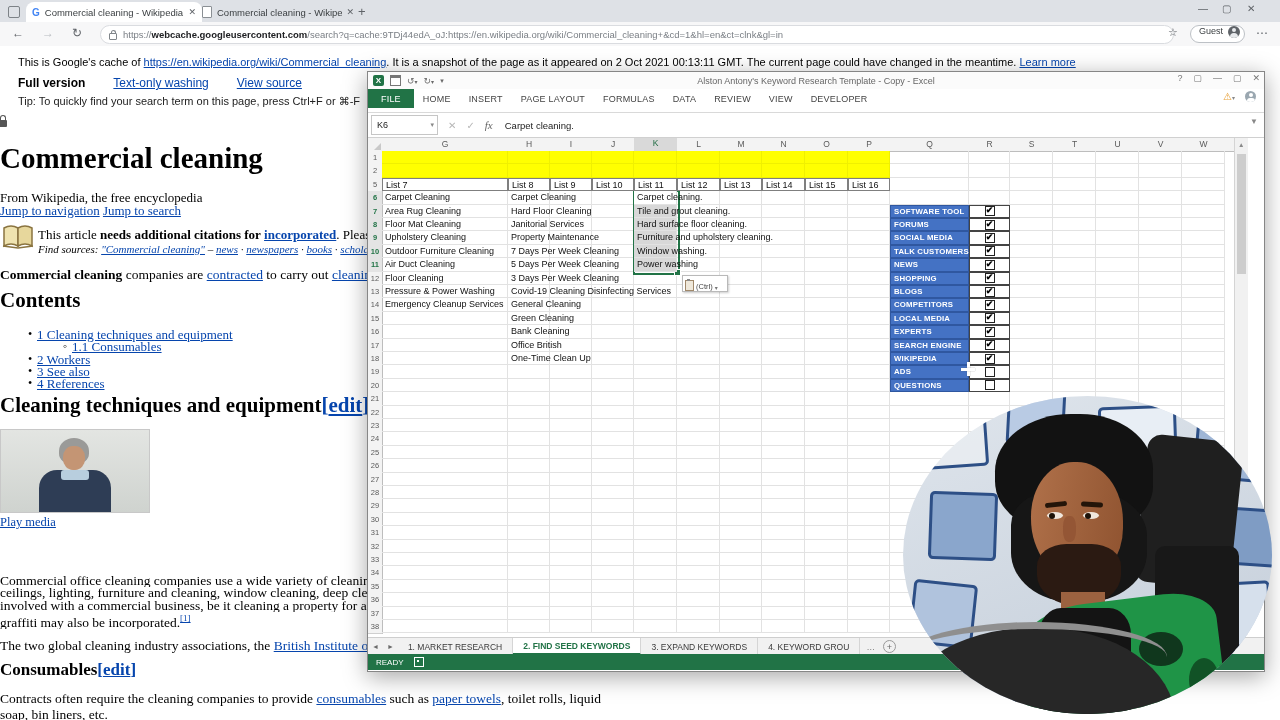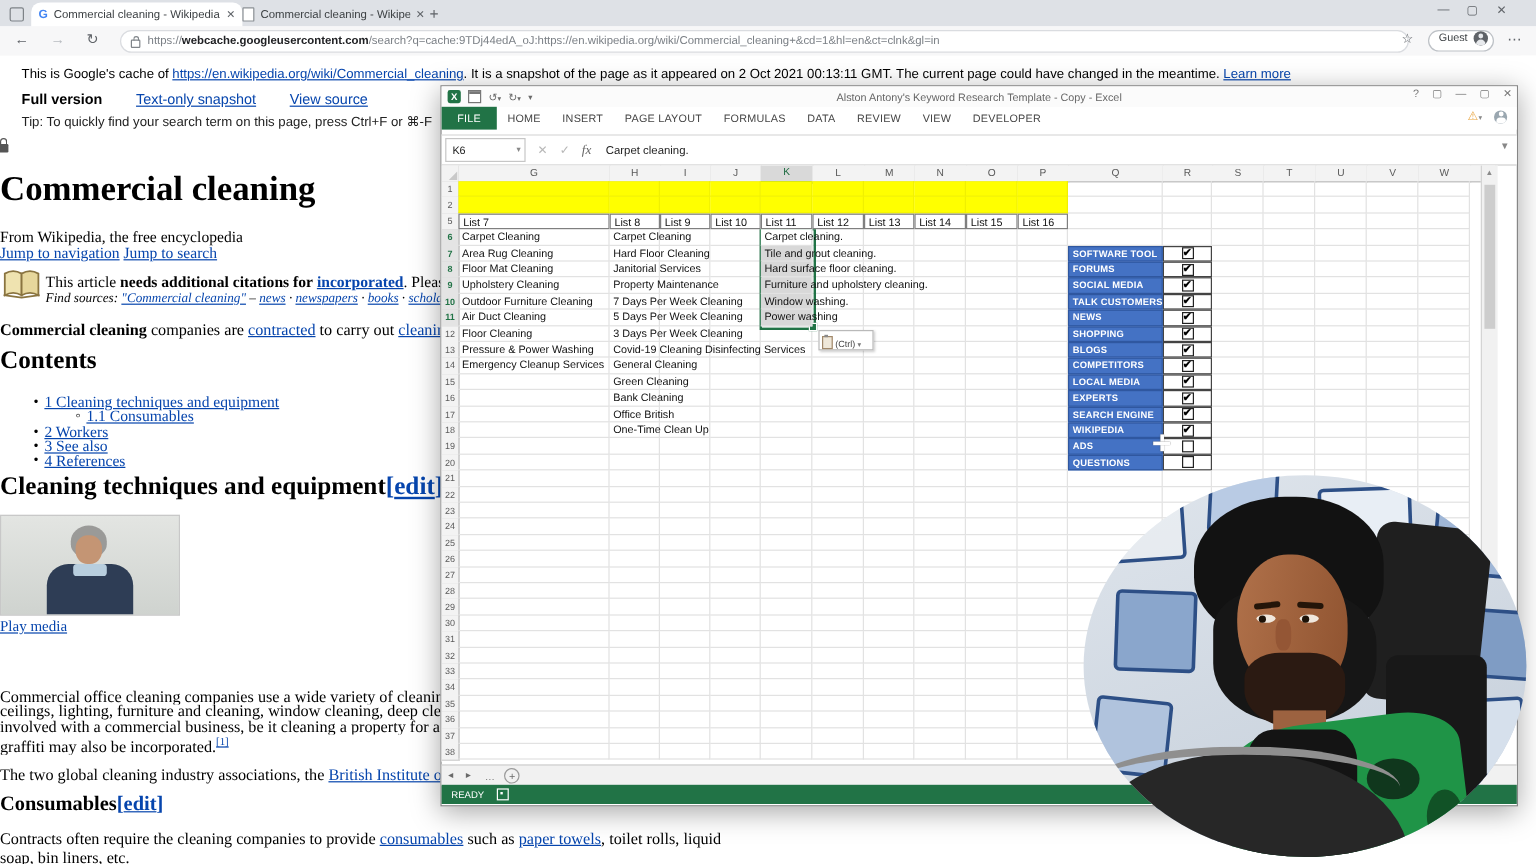--- a/index.html
+++ b/index.html
@@ -202,21 +202,21 @@
     <div class="ar">▲</div>
     <div class="th"></div>
   </div>
 
   <div class="a" id="page">
     <div class="a nw sans" id="banner">
       <span>This is Google's cache of </span><span class="lk">https://en.wikipedia.org/wiki/Commercial_cleaning</span><span>. It is a snapshot of the page as it appeared on 2 Oct 2021 00:13:11 GMT. The current page could have changed in the meantime. </span><span class="lk">Learn more</span>
     </div>
     <div class="a sans" id="fullrow">
       <b>Full version</b>
-      <span class="lk">Text-only snapshot</span>
+      <span class="lk">Text-only washing</span>
       <span class="lk">View source</span>
     </div>
     <div class="a sans" id="tip">Tip: To quickly find your search term on this page, press Ctrl+F or ⌘-F (Mac) and use the</div>
 
     <div class="a" id="locki"></div>
     <h1 class="a serif" id="h1t" style="margin:0">Commercial cleaning</h1>
     <div class="a serif" id="subt">From Wikipedia, the free encyclopedia</div>
     <div class="a serif" id="jmp">
       <span class="lk">Jump to navigation</span>
       <span class="lk">Jump to search</span>
@@ -1042,20 +1042,26 @@
 
     <div class="a" id="vsb">
       <div class="ar" style="top:3px">▲</div>
       <div class="th"></div>
       <div class="ar" style="bottom:3px">▼</div>
     </div>
 
     <div class="a" id="shbar">
       <span class="shnav">◄</span>
       <span class="shnav">►</span>
+      <span id="stabs" style="display:flex;height:100%">
+          <span class="stab">1. MARKET RESEARCH</span>
+          <span class="stab on">2. FIND SEED KEYWORDS</span>
+          <span class="stab">3. EXPAND KEYWORDS</span>
+          <span class="stab">4. KEYWORD GROU</span>
+        </span>
       <span style="margin-left:6px;color:#777">…</span>
       <span class="plusc">+</span>
     </div>
 
     <div class="a" id="status">
       <span>READY</span>
       <span class="macroic"></span>
     </div>
   </div>
 

